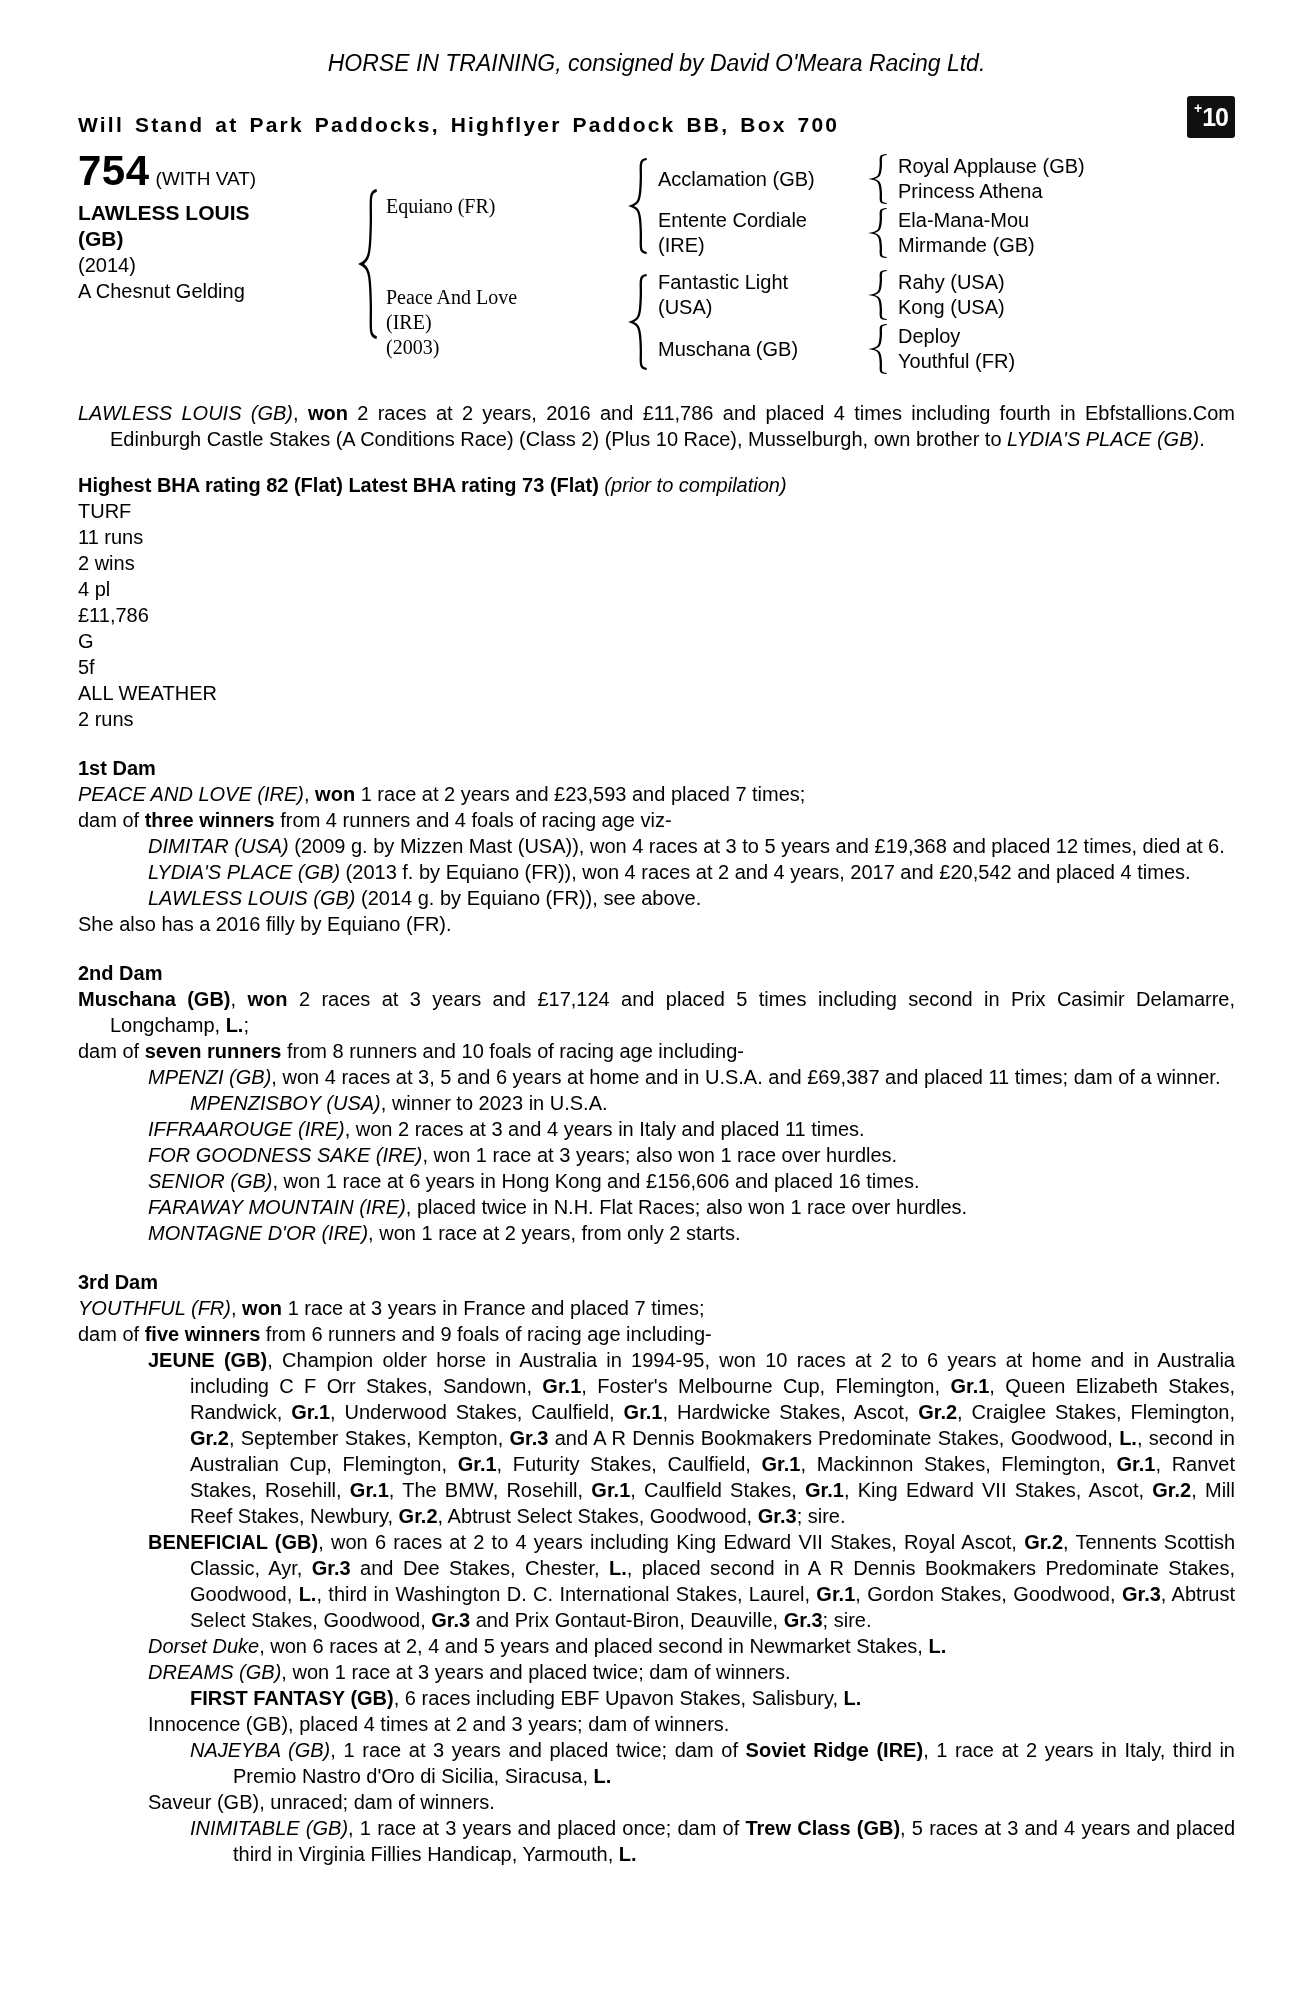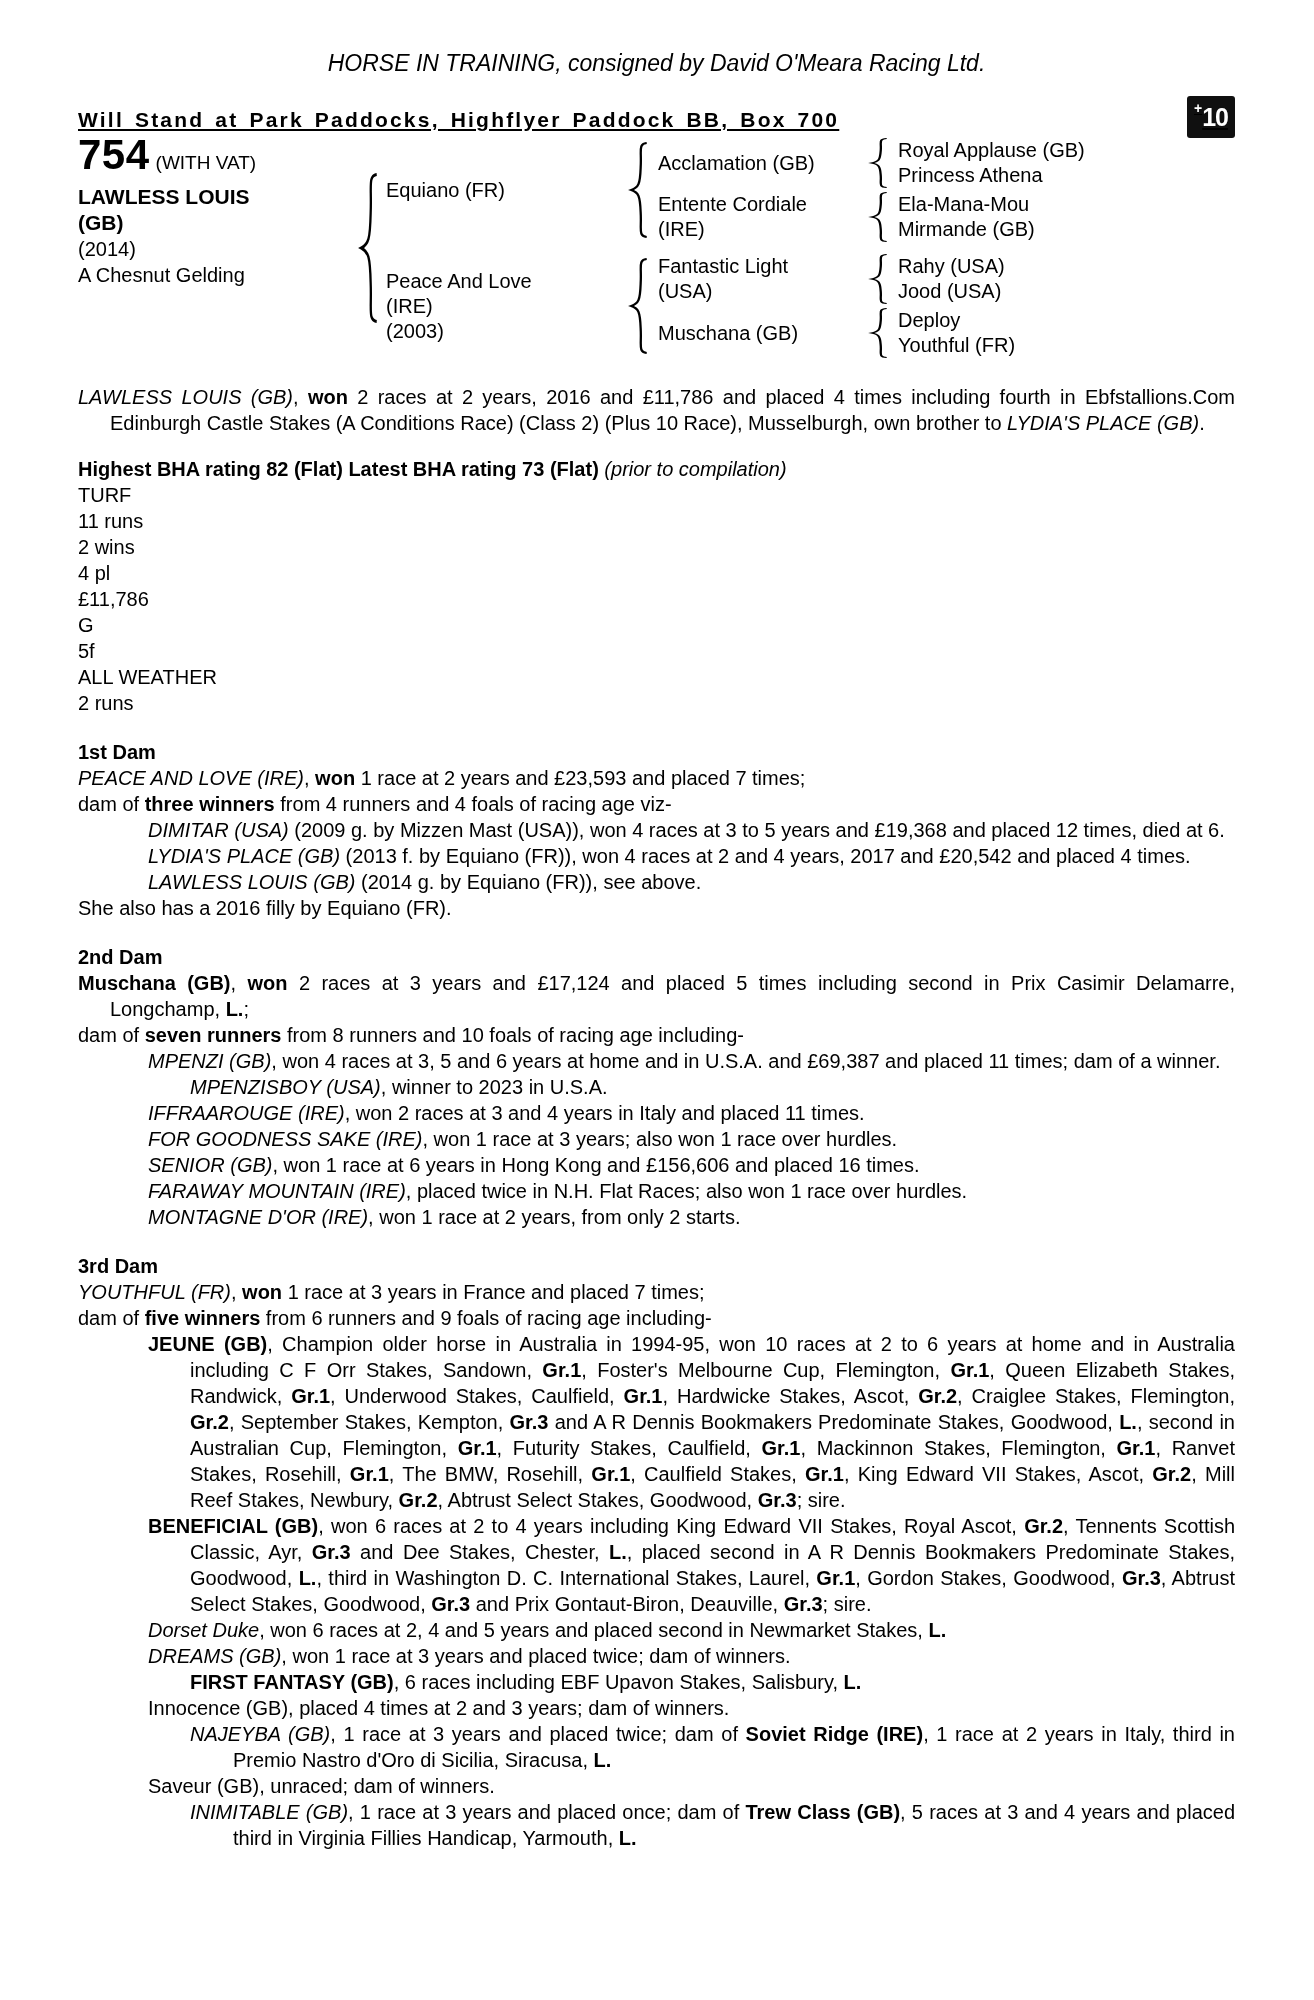--- a/index.html
+++ b/index.html
@@ -7,21 +7,21 @@
   body {
     width:1314px; height:2000px; overflow:hidden;
     color:#000;
     font-family:"Liberation Sans","DejaVu Sans",sans-serif;
     font-size:20px; line-height:26px;
   }
   .page { padding:50px 79px 0 78px; }
 
   .consignor { text-align:center; font-style:italic; font-size:23px; margin-bottom:20px; }
 
-  .stand-row { display:flex; align-items:center; margin-bottom:0;text-decoration:underline; }
+  .stand-row { display:flex; align-items:flex-end; margin-bottom:16px; }
   .stand-line { flex:1; font-weight:bold; font-size:21px; letter-spacing:2.2px; word-spacing:3px; padding-top:6px; }
   .plus10 {
     background:#101010; color:#fff; width:48px; height:42px; border-radius:3px;
     display:flex; align-items:center; justify-content:center; font-weight:bold; line-height:1;
   }
   .plus10 .plus { font-size:14px; align-self:flex-start; margin-top:5px; }
   .plus10 .ten { font-size:25px; letter-spacing:-1px; }
 
   
   .ped { display:flex; align-items:stretch; margin-bottom:26px; }
@@ -34,21 +34,21 @@
   .horse-desc { max-width:190px; line-height:26px; }
 
   .brace { width:22px; flex:0 0 22px; }
   .brace svg { width:100%; height:100%; display:block; }
   .brace.big { height:150px; align-self:center; }
   .brace.med { height:96px; align-self:center; }
   .brace.small { height:50px; align-self:center; }
 
   .gen1col { display:flex; flex-direction:column; gap:12px; flex:1; justify-content:center; }
   .half { display:flex; align-items:center; }
-  .gen1name { width:248px; padding-left:6px; line-height:25px; }
+  .gen1name { width:248px; padding-left:6px; line-height:25px;font-family:Liberation Serif, serif; }
   .gen1name .g1text { max-width:175px; }
   .gen2col { display:flex; flex-direction:column; gap:4px; flex:1; }
   .gen2item { display:flex; align-items:center; }
   .gen2name { width:218px; padding-left:8px; line-height:25px; }
   .gen2name .g2text { max-width:185px; }
   .gen3col { display:flex; flex-direction:column; justify-content:center; flex:1; }
   .gen3name { white-space:nowrap; padding-left:8px; line-height:25px; }
 
   
   .para { text-align:justify; }
@@ -160,21 +160,21 @@
             <div class="gen2name">
               <div class="g2text">Fantastic Light (USA)</div>
             </div>
             <div class="brace small">
               <svg viewBox="0 0 20 100" preserveAspectRatio="none" aria-hidden="true">
                   <path d="M17 1 C9 2 12.5 9 11.5 27 C11 44 9.5 47.5 3 50 C9.5 52.5 11 56 11.5 73 C12.5 91 9 98 17 99" fill="none" stroke="#000" stroke-width="2.1"></path>
                 </svg>
             </div>
             <div class="gen3col">
               <div class="gen3name">Rahy (USA)</div>
-              <div class="gen3name">Jood (USA)</div>
+              <div class="gen3name">Kong (USA)</div>
             </div>
           </div>
           <div class="gen2item">
             <div class="gen2name">
               <div class="g2text">Muschana (GB)</div>
             </div>
             <div class="brace small">
               <svg viewBox="0 0 20 100" preserveAspectRatio="none" aria-hidden="true">
                   <path d="M17 1 C9 2 12.5 9 11.5 27 C11 44 9.5 47.5 3 50 C9.5 52.5 11 56 11.5 73 C12.5 91 9 98 17 99" fill="none" stroke="#000" stroke-width="2.1"></path>
                 </svg>

